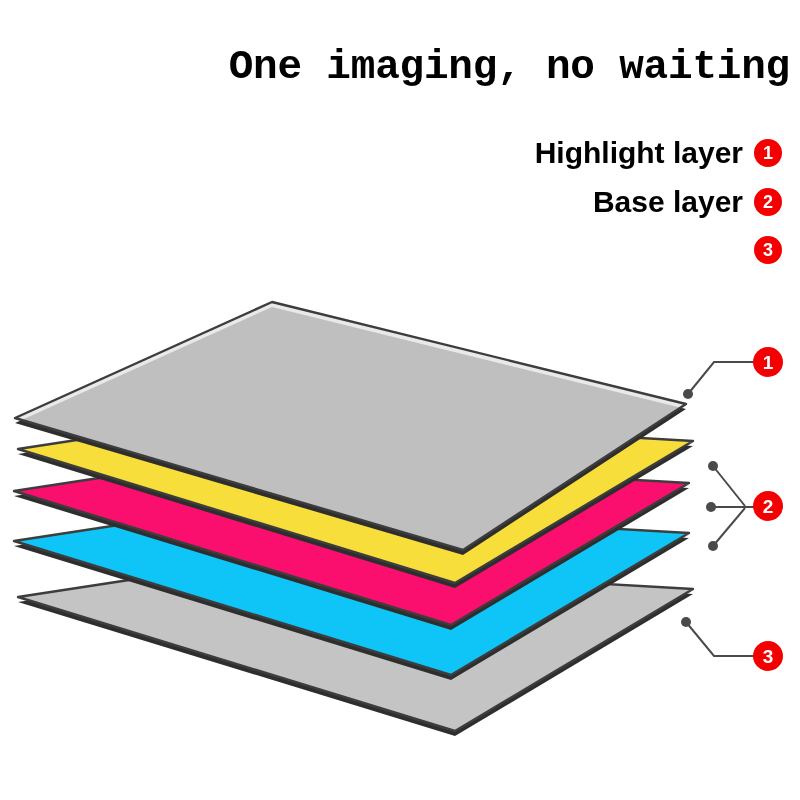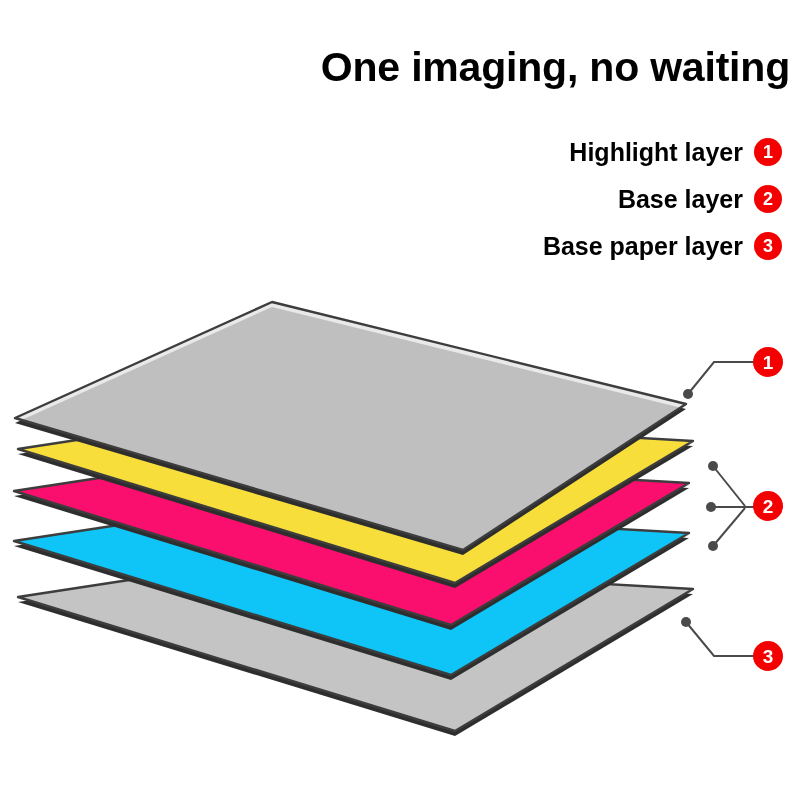--- a/index.html
+++ b/index.html
@@ -22,40 +22,41 @@
     position: absolute;
     left: 0;
     top: 44px;
     width: 790px;
     text-align: right;
     font-size: 41px;
     font-weight: bold;
     color: #000000;
     letter-spacing: -0.2px;
     white-space: nowrap;
+    font-family: Liberation Mono, monospace;
   }
 
   
   #legend {
     position: absolute;
     right: 18px;
     top: 138px;
     display: flex;
     flex-direction: column;
     align-items: flex-end;
     gap: 19px;
   }
   .legend-row {
     display: flex;
     flex-direction: row;
     align-items: center;
     gap: 11px;
   }
   .legend-label {
-    font-size: 25px;
+    font-size: 30px;
     font-weight: bold;
     color: #000000;
     white-space: nowrap;
     line-height: 1;
   }
   .badge {
     width: 28px;
     height: 28px;
     border-radius: 50%;
     background: #f40000;
@@ -107,21 +108,20 @@
   <div id="legend">
     <div class="legend-row">
       <span class="legend-label">Highlight layer</span>
       <span class="badge">1</span>
     </div>
     <div class="legend-row">
       <span class="legend-label">Base layer</span>
       <span class="badge">2</span>
     </div>
     <div class="legend-row">
-      <span class="legend-label">Base paper layer</span>
       <span class="badge">3</span>
     </div>
   </div>
 
   <svg id="diagram" viewBox="0 0 800 800">
 
     <g>
       <path fill="#2e2e2e" d="M 18,597 L 240,563 L 693,589 L 455,731 Z" transform="translate(0,5)"></path>
       <path fill="#c4c4c4" stroke="#3d3d3d" stroke-width="2.4" stroke-linejoin="round" d="M 18,597 L 240,563 L 693,589 L 455,731 Z"></path>
     </g>

